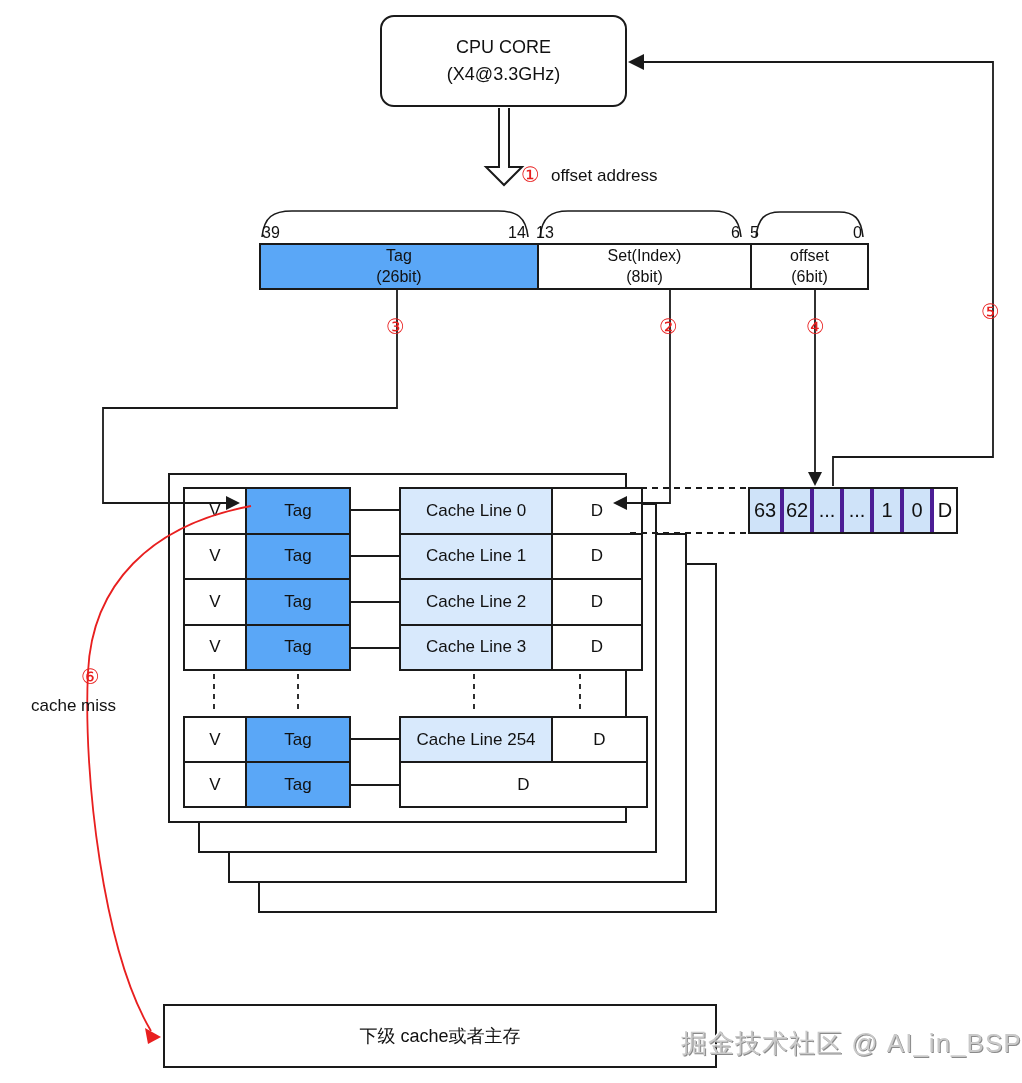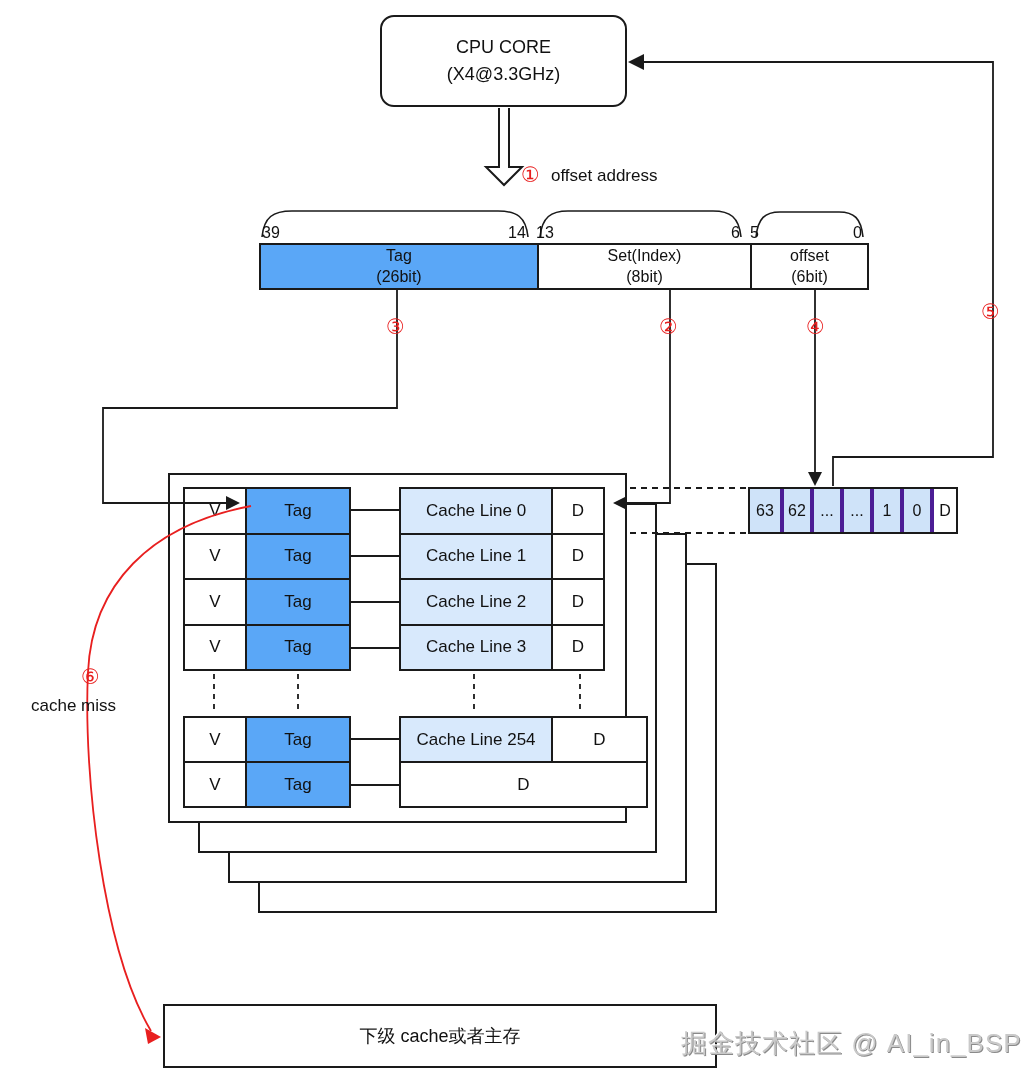--- a/index.html
+++ b/index.html
@@ -35,26 +35,26 @@
   .trow + .trow{border-top:2px solid #1a1a1a;}
   .tcell{box-sizing:border-box;display:flex;align-items:center;justify-content:center;
          font-size:17px;}
   .tcell + .tcell{border-left:2px solid #1a1a1a;}
   .c-v{width:60px;background:#fff;}
   .c-tag{flex:1;background:var(--blue);}
   .c-line{width:150px;background:var(--lightblue);}
   .c-d{flex:1;background:#fff;}
   #vt-top{left:183px;top:487px;width:168px;height:184px;}
   #vt-bot{left:183px;top:716px;width:168px;height:92px;}
-  #cl-top{left:399px;top:487px;width:206px;height:184px;}
+  #cl-top{left:399px;top:487px;width:244px;height:184px;}
   #cl-bot{left:399px;top:716px;width:249px;height:92px;}
   
   #word{left:748px;top:487px;width:210px;height:47px;z-index:5;display:flex;}
   .wcell{width:30px;box-sizing:border-box;display:flex;align-items:center;justify-content:center;
-         font-size:16px;background:var(--cellblue);}
+         font-size:20px;background:var(--cellblue);}
   .wcell + .wcell{border-left:4px solid #4c1d95;}
   .wcell.wd{background:#fff;flex:1;}
   
   #mem{left:163px;top:1004px;width:554px;height:64px;z-index:5;display:flex;
        align-items:center;justify-content:center;font-size:18px;}
   
   .stepnum{position:absolute;z-index:7;color:var(--red);font-size:21px;line-height:1;}
   .lbl{position:absolute;z-index:7;font-size:17px;}
   #wm{left:681px;top:1026px;z-index:7;font-size:26px;color:#c9c9c9;letter-spacing:1px;
       text-shadow:1px 1px 0 #8a8a8a,-1px -1px 0 #ffffff;position:absolute;}

